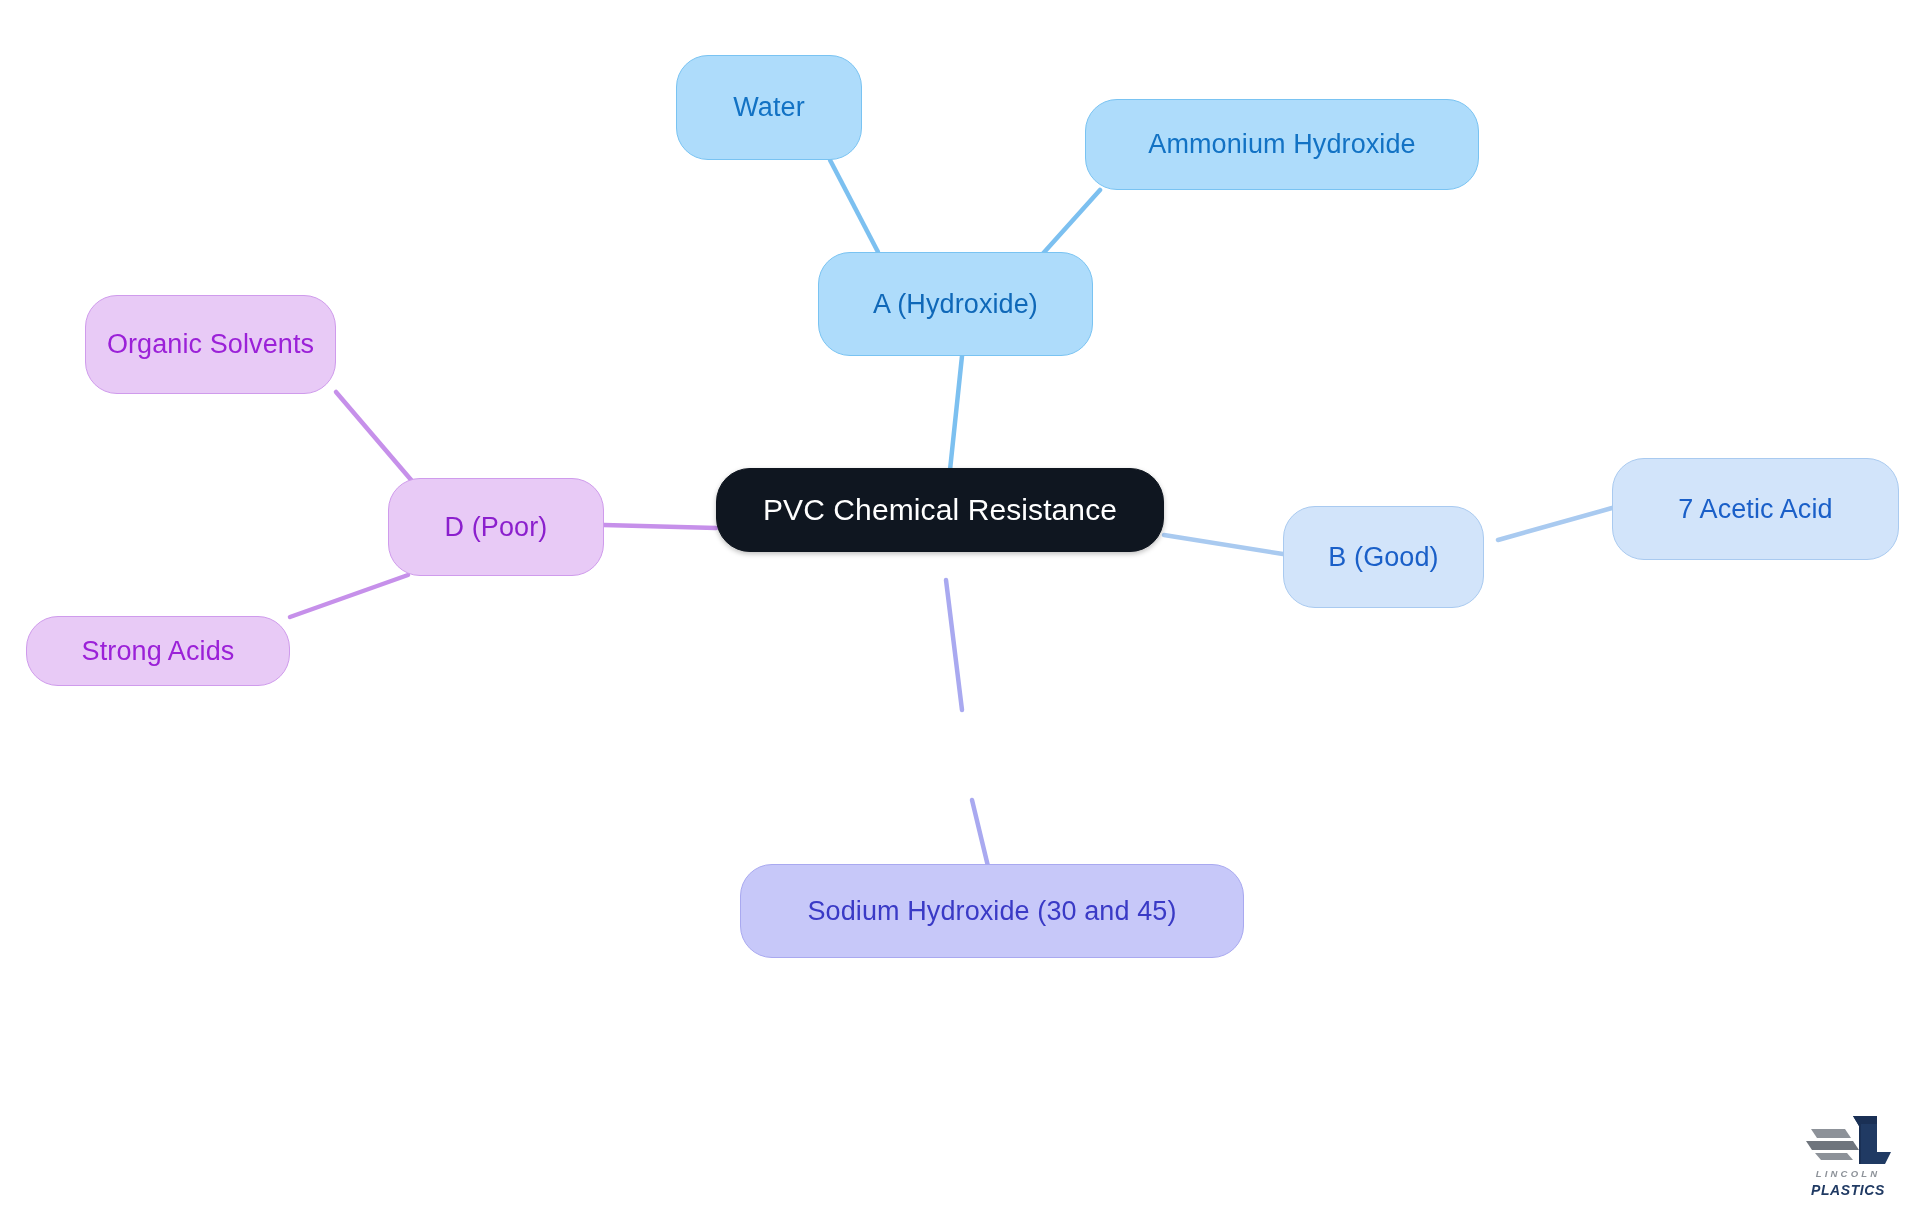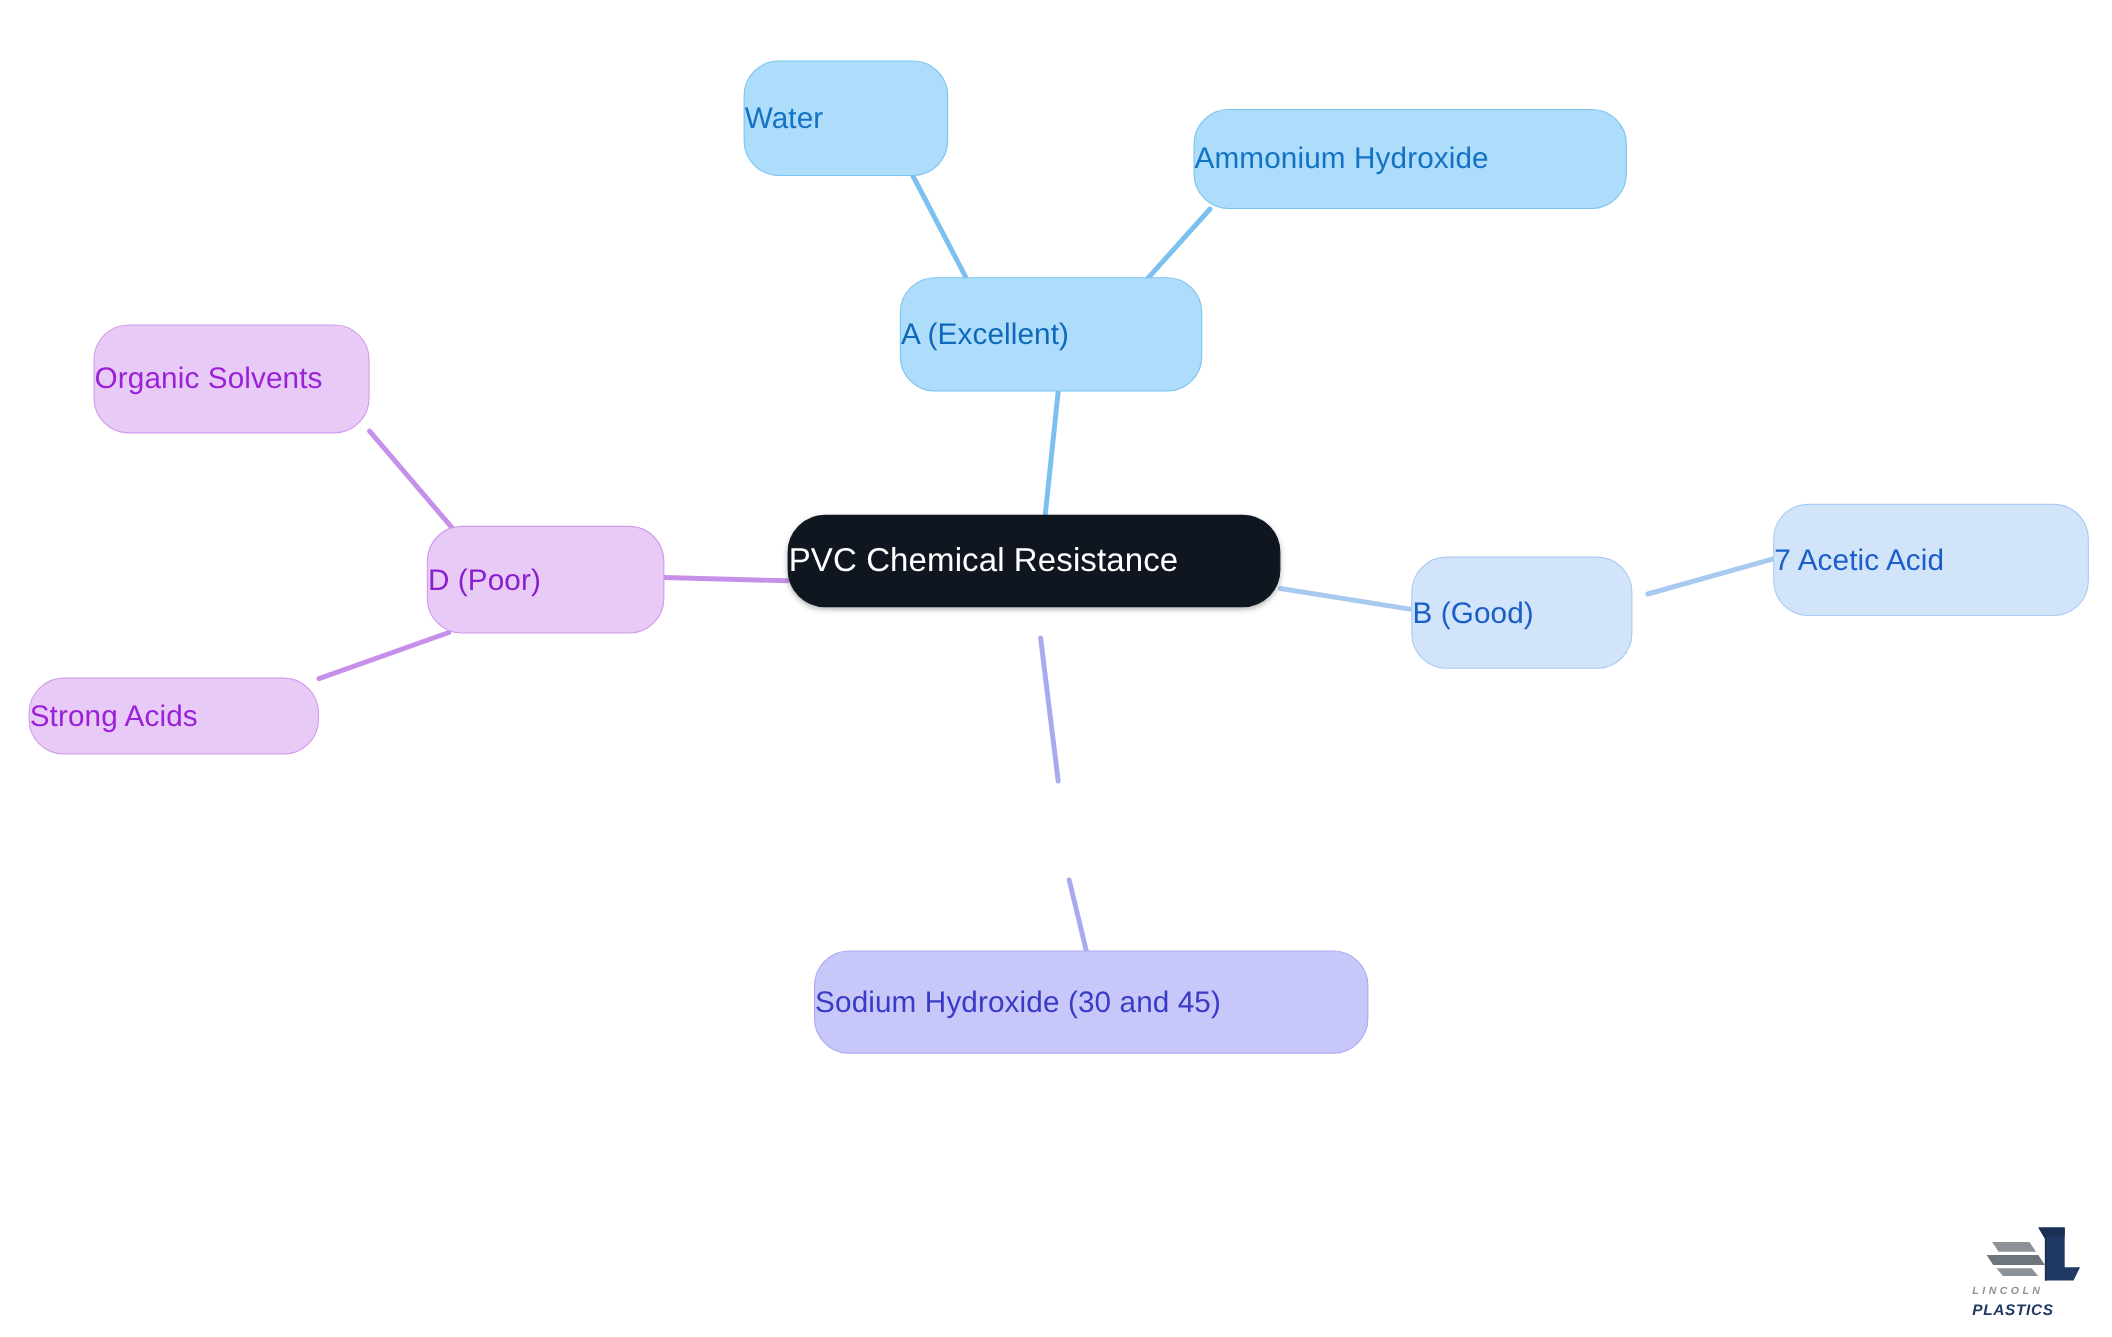--- a/index.html
+++ b/index.html
@@ -29,21 +29,21 @@
     top: 0;
     width: 1920px;
     height: 1215px;
     pointer-events: none;
   }
 
   .node {
     position: absolute;
     display: flex;
     align-items: center;
-    justify-content: flex-start;
+    justify-content: center;
     text-align: center;
     border-style: solid;
     border-width: 1.5px;
     white-space: nowrap;
     letter-spacing: 0.1px;
     line-height: 1.2;
   }
 
   
   .node--root {
@@ -123,20 +123,21 @@
   #brand-logo {
     position: absolute;
     left: 1793px;
     top: 1112px;
     width: 110px;
     height: 92px;
   }
   .logo-wordmark {
     position: absolute;
     width: 100%;
+    text-align: center;
     font-family: "Liberation Sans", sans-serif;
   }
   .logo-lincoln {
     top: 56px;
     font-size: 9.5px;
     letter-spacing: 3.2px;
     color: #8d9299;
     font-weight: 700;
     font-style: italic;
   }
@@ -175,21 +176,21 @@
     <path d="M 418 488 L 336 392" stroke="#c690ea" stroke-width="4.5" fill="none" stroke-linecap="round"></path>
 
     <path d="M 408 575 L 290 617" stroke="#c690ea" stroke-width="4.5" fill="none" stroke-linecap="round"></path>
   </svg>
 
   <div class="node node--root" style="left:716px; top:468px; width:448px; height:84px;">
     <span>PVC Chemical Resistance</span>
   </div>
 
   <div class="node node--a" style="left:818px; top:252px; width:275px; height:104px;">
-    <span>A (Excellent)</span>
+    <span>A (Hydroxide)</span>
   </div>
 
   <div class="node node--a-leaf" style="left:676px; top:55px; width:186px; height:105px;">
     <span>Water</span>
   </div>
 
   <div class="node node--a-leaf" style="left:1085px; top:99px; width:394px; height:91px;">
     <span>Ammonium Hydroxide</span>
   </div>
 

